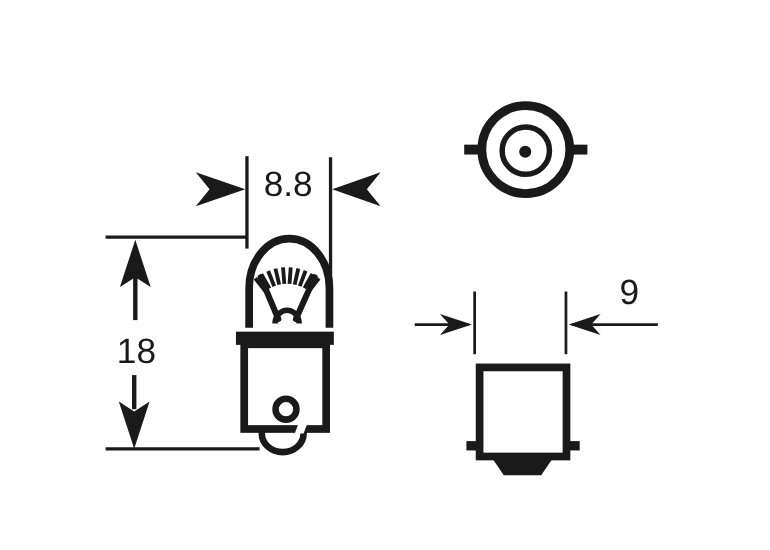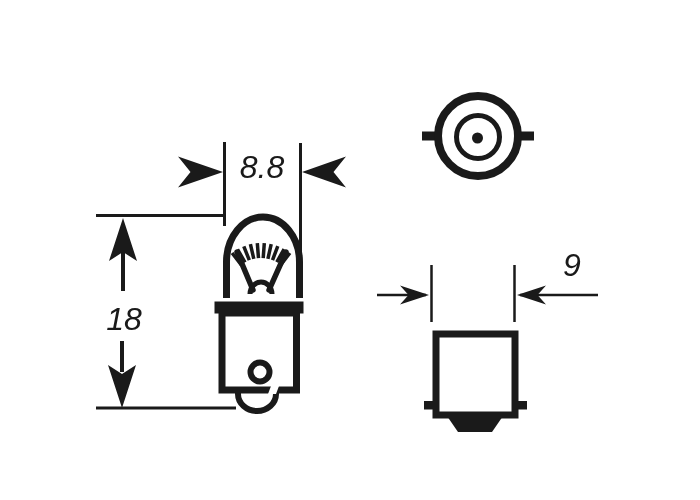--- a/index.html
+++ b/index.html
@@ -3,21 +3,20 @@
 <meta charset="utf-8">
 <title>Diagram</title>
 <style>
   html,body{margin:0;padding:0}
   .canvas{
     position:relative;
     width:696px;height:500px;
     background:var(--bg,#ffffff);
     overflow:hidden;
     font-family:"Liberation Sans",sans-serif;
-    font-style:italic;
   }
   svg{display:block}
   .ink-stroke{stroke:var(--ink,#1a1a1a);fill:none}
   .ink-fill{fill:var(--ink,#1a1a1a);stroke:none}
   .glass{fill:#ffffff;stroke:var(--ink,#1a1a1a)}
   .dim-line{stroke:var(--ink,#1a1a1a);fill:none}
   .dim-text{
     font-family:"Liberation Sans",sans-serif;
     font-size:32px;
     fill:var(--ink,#1a1a1a);

